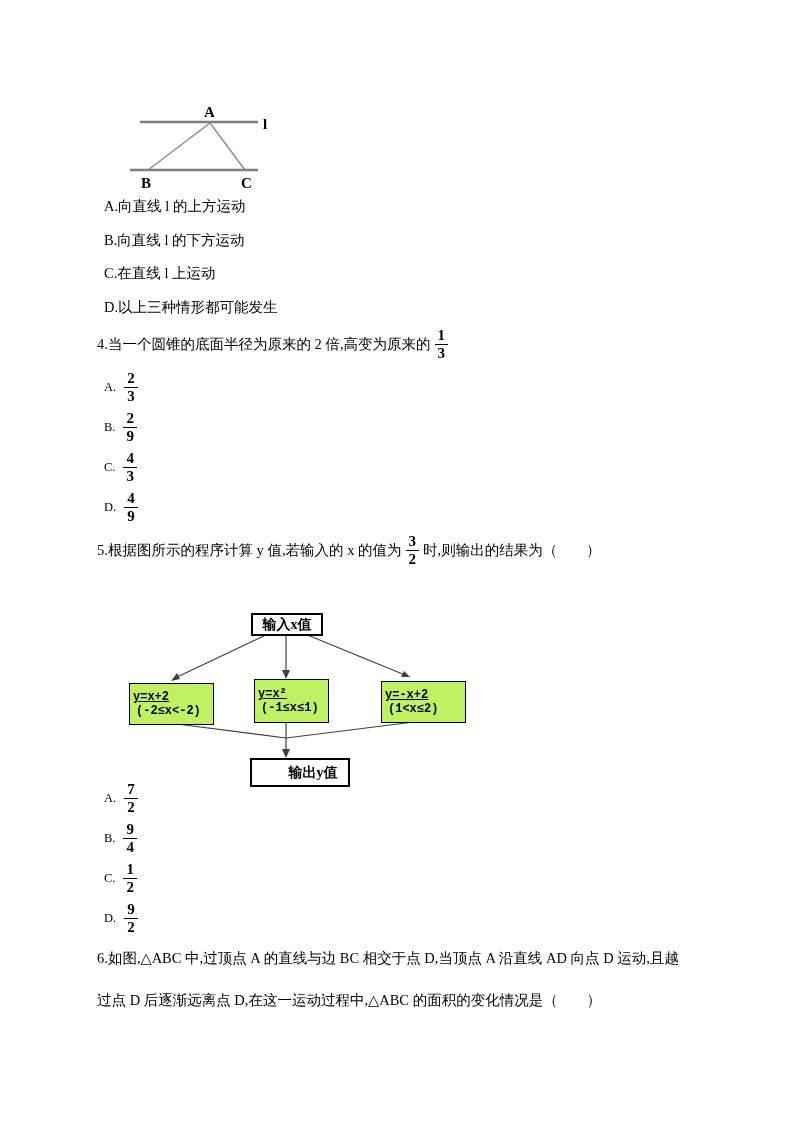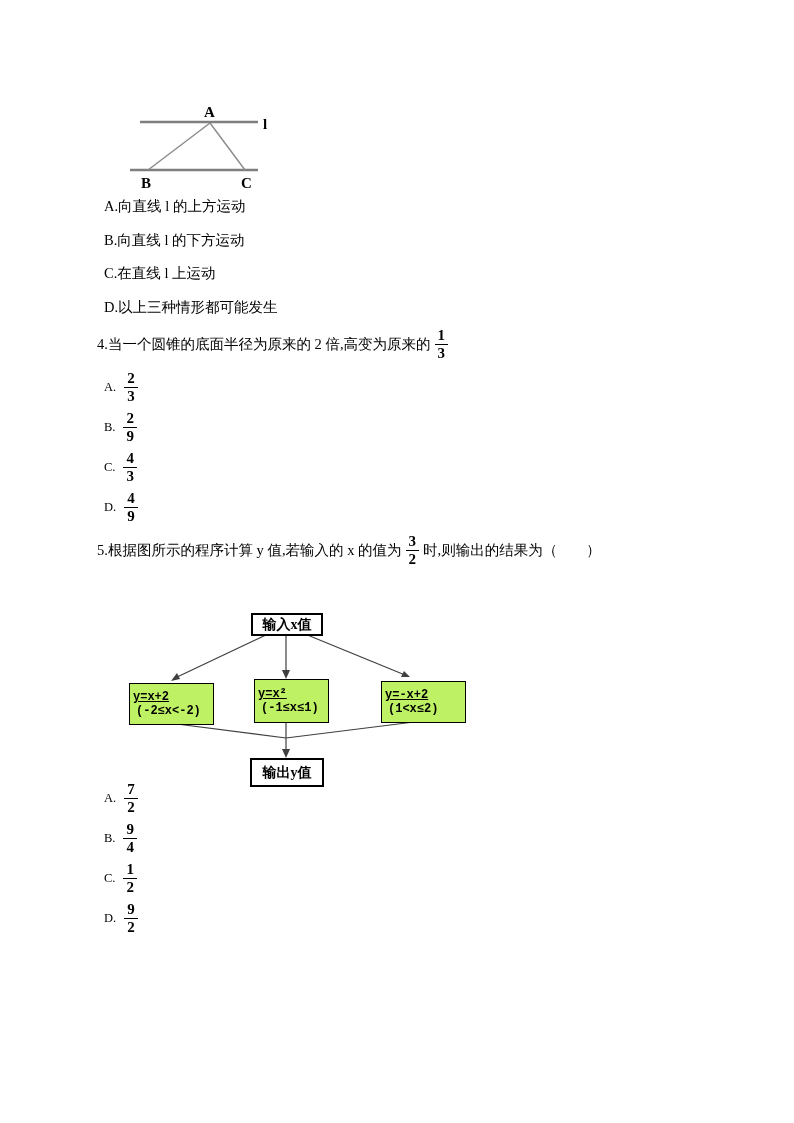--- a/index.html
+++ b/index.html
@@ -143,21 +143,21 @@
       <span class="range">(-2≤x&lt;-2)</span>
     </div>
     <div class="fc-branch" style="left:129px;top:68px;width:68px;height:38px;">
       <span class="formula">y=x²</span>
       <span class="range">(-1≤x≤1)</span>
     </div>
     <div class="fc-branch" style="left:256px;top:70px;width:78px;height:36px;">
       <span class="formula">y=-x+2</span>
       <span class="range">(1&lt;x≤2)</span>
     </div>
-    <div class="fc-box" style="left:125px;top:147px;width:70px;height:25px;">
+    <div class="fc-box" style="left:125px;top:147px;width:70px;height:25px;padding-left:26px;">
       <span>输出y值</span>
     </div>
   </div>
 
   <div class="abs frac-options" style="left:104px;top:782px;">
     <div class="opt-row">
       <span class="opt-letter">A.</span>
       <span class="frac">
           <span class="num">7</span>
           <span class="den">2</span>
@@ -179,14 +179,18 @@
     </div>
     <div class="opt-row">
       <span class="opt-letter">D.</span>
       <span class="frac">
           <span class="num">9</span>
           <span class="den">2</span>
         </span>
     </div>
   </div>
 
+  <div class="abs q6" style="left:97px;top:951px;">
+    <div>6.如图,△ABC 中,过顶点 A 的直线与边 BC 相交于点 D,当顶点 A 沿直线 AD 向点 D 运动,且越</div>
+    <div>过点 D 后逐渐远离点 D,在这一运动过程中,△ABC 的面积的变化情况是（　　）</div>
+  </div>
 
 </div>
 
 </body></html>

